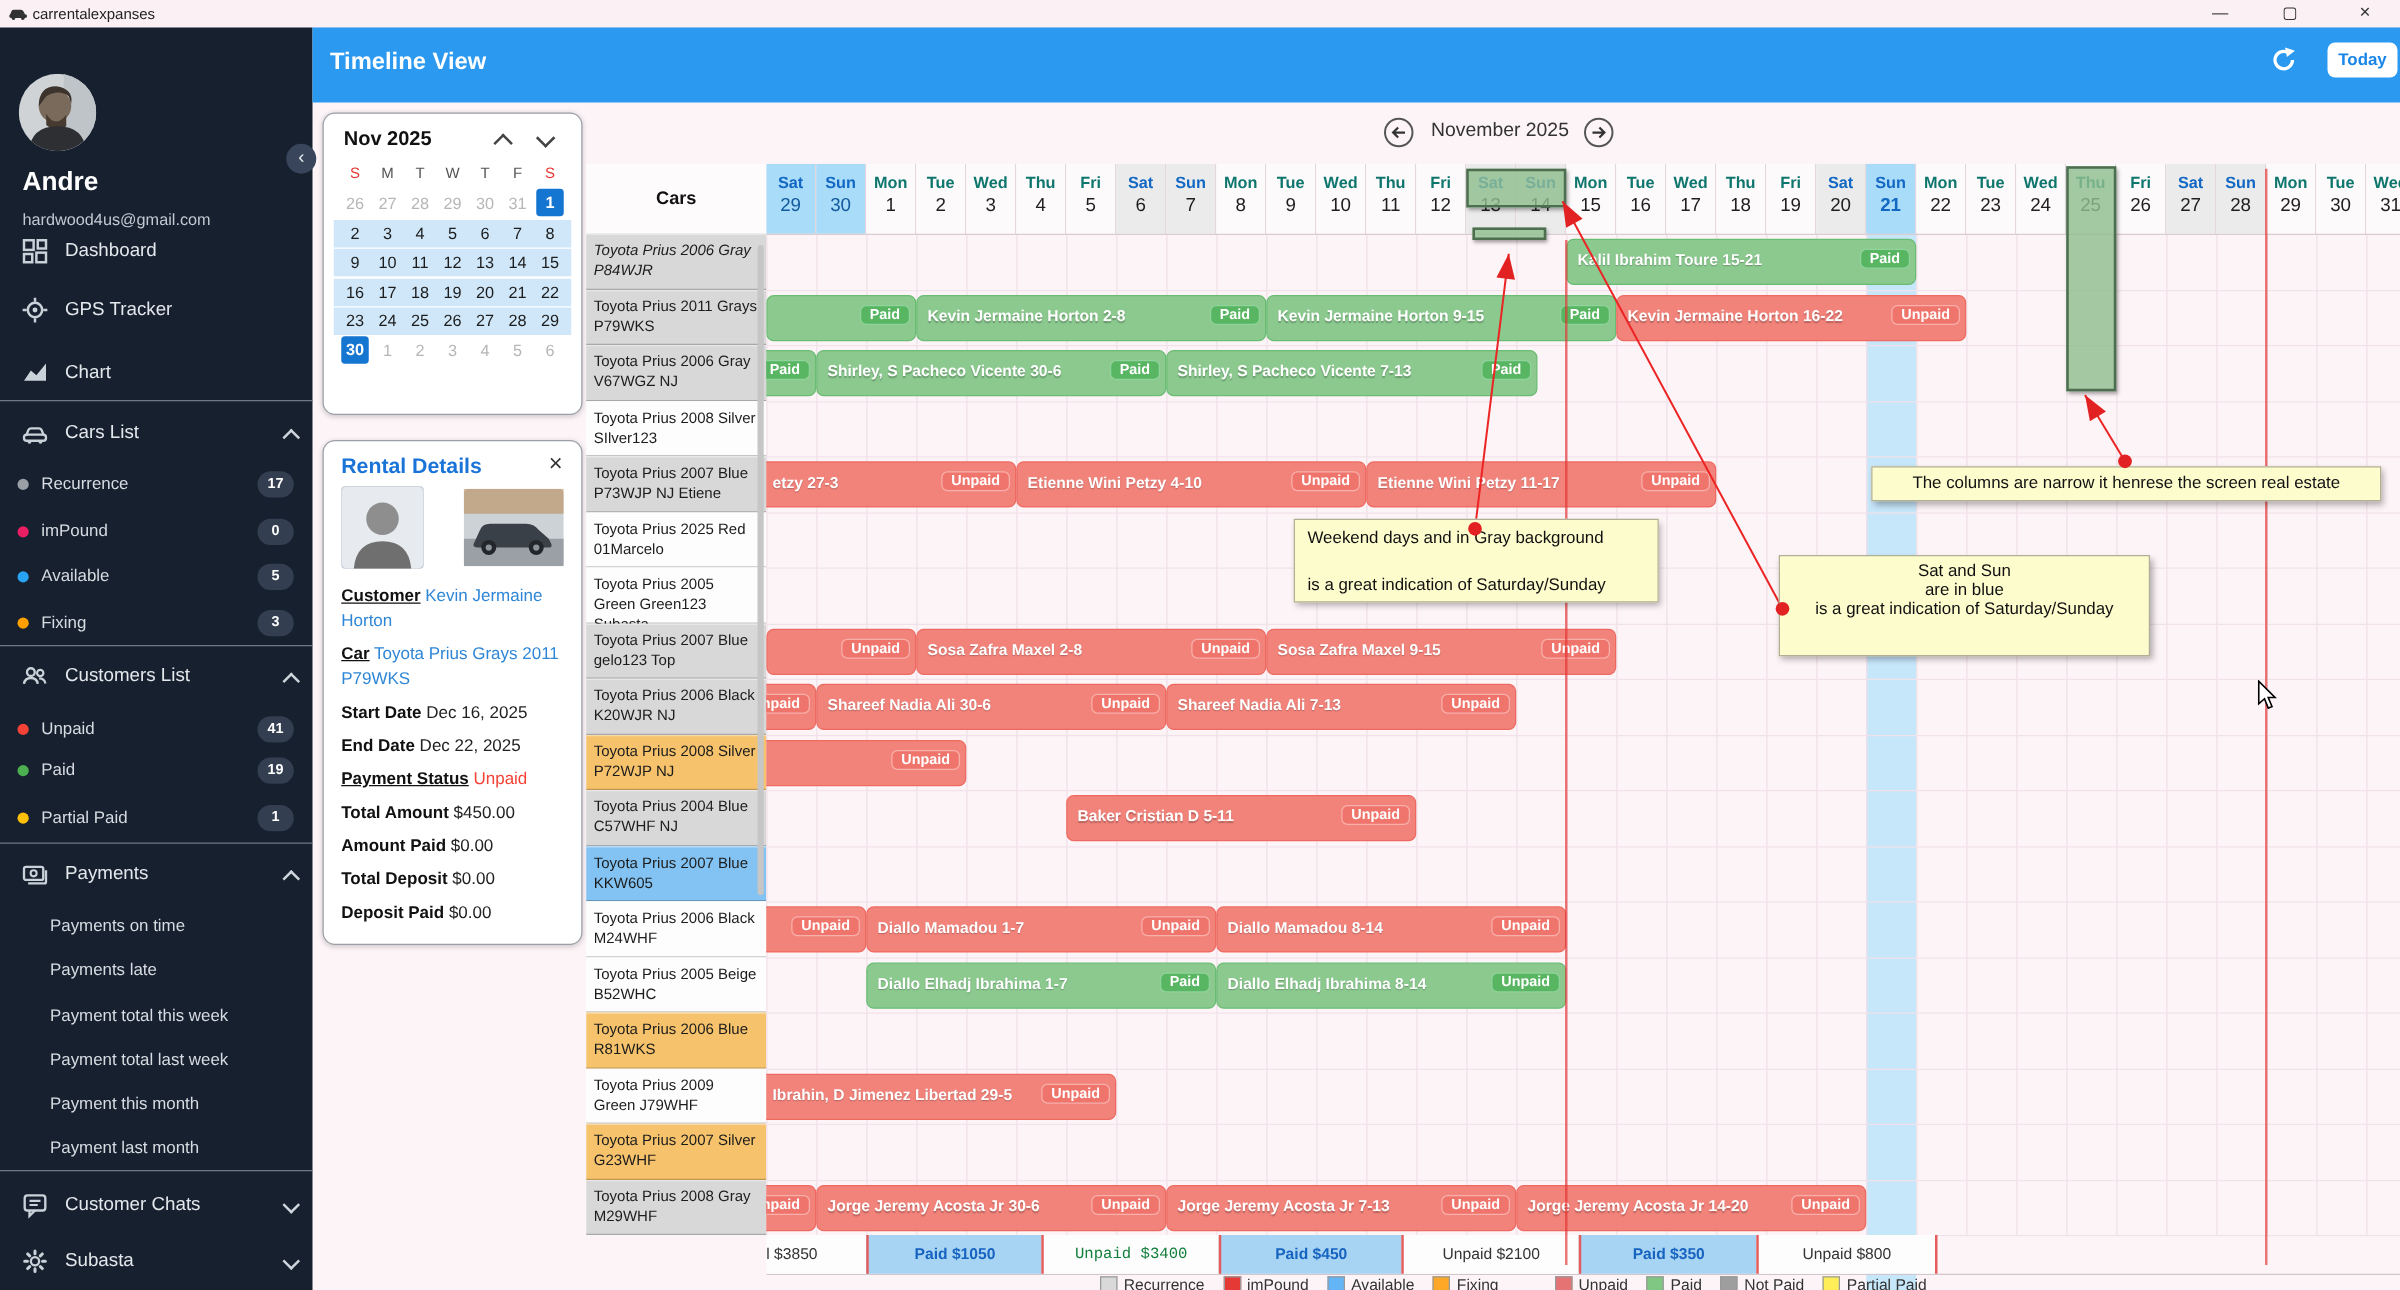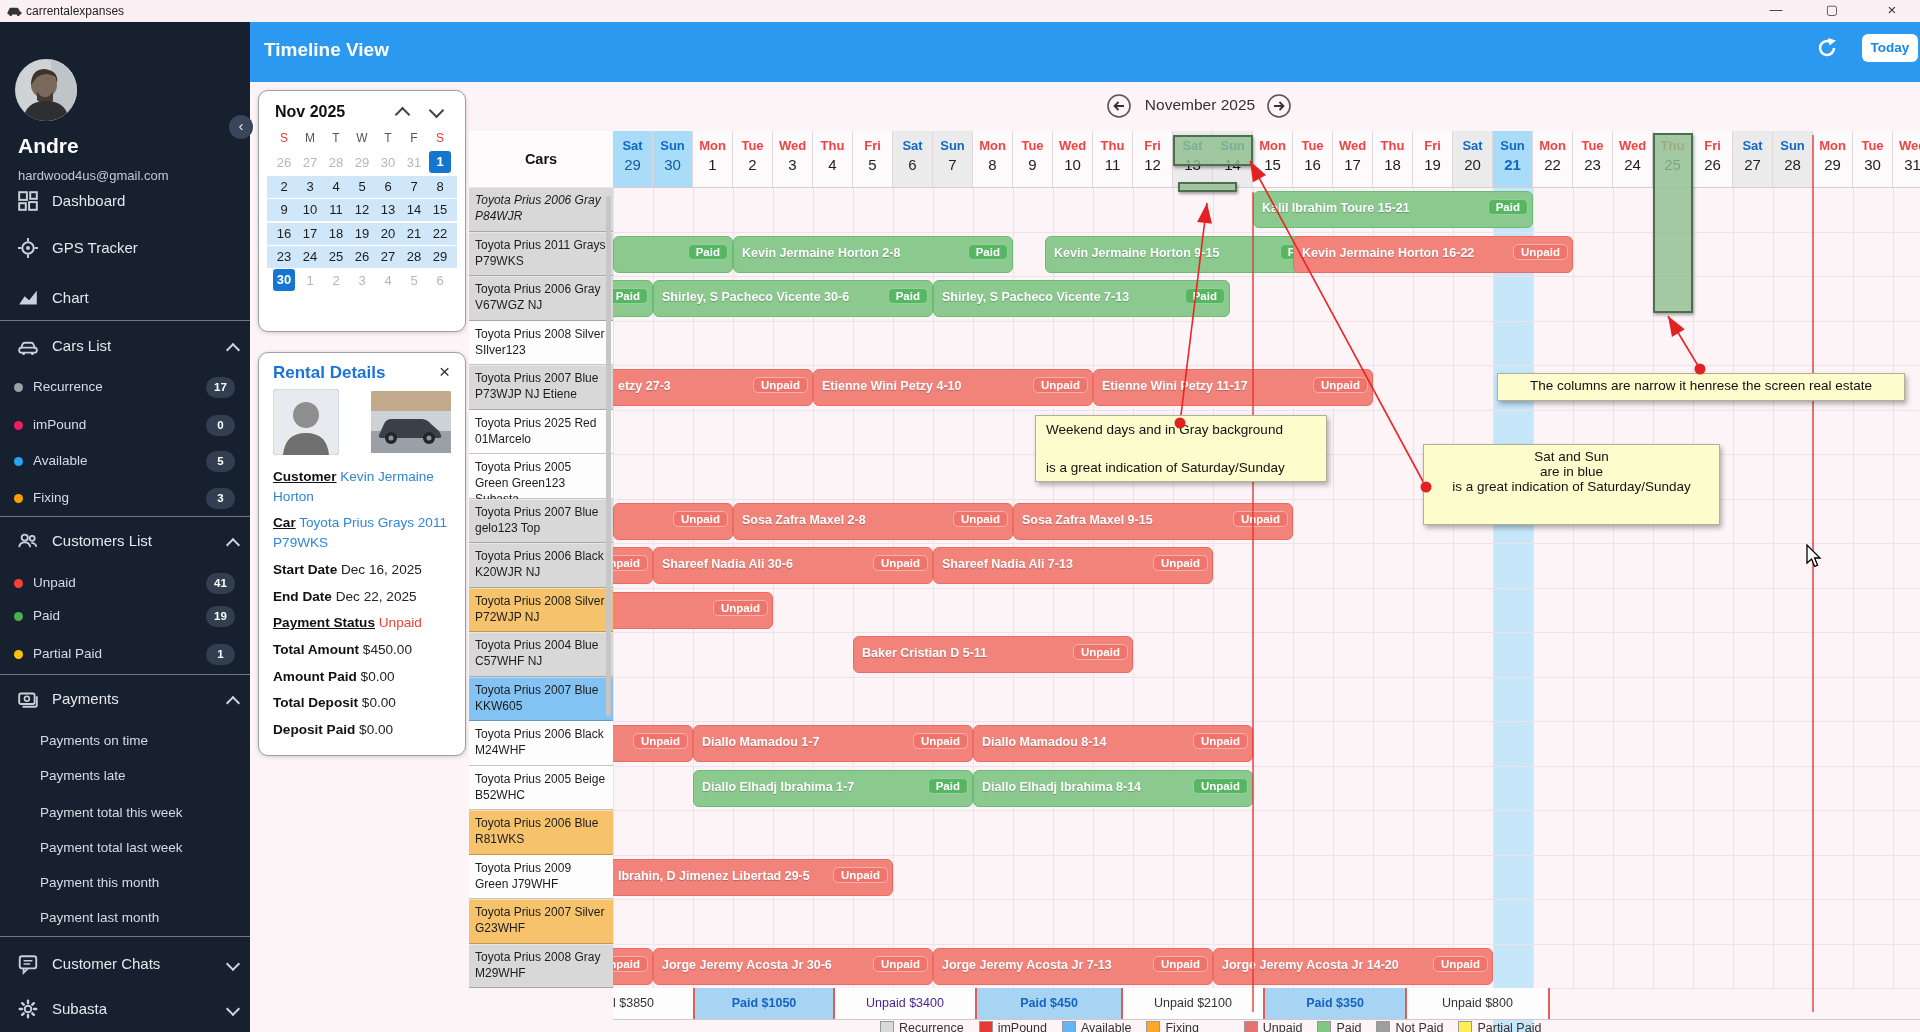--- a/index.html
+++ b/index.html
@@ -46,21 +46,21 @@
   #rd-title{position:absolute;left:14px;top:10px;font-size:17px;font-weight:bold;color:#1a74d8;}
   #rd-close{position:absolute;left:180px;top:8px;font-size:19px;color:#333;}
   .rd-field{font-size:13.6px;color:#222;line-height:1.45;margin-bottom:7px;}
   .rd-field b{color:#111;}
   .rd-field b.u{text-decoration:underline;}
   .rd-link{color:#2f86d6;} .rd-red{color:#f44336;}
   #rd-fields{position:absolute;left:14px;top:114px;width:180px;}
   
   #grid{left:613px;top:131px;width:1307px;height:901px;overflow:hidden;}
   .dh{position:absolute;top:0;height:56px;width:40px;border-right:1px solid #e3d6dc;box-sizing:border-box;text-align:center;}
-  .dh .dn{margin-top:7px;font-size:13px;font-weight:bold;color:#ef4444;}
+  .dh .dn{margin-top:7px;font-size:13px;font-weight:bold;color:#0f766e;}
   .dh .dd{margin-top:3px;font-size:15px;color:#1f1f1f;}
   .dh.we .dn{color:#1368c4;}
   .vline{position:absolute;width:1px;background:#efdfe8;}
   .hline{position:absolute;height:1px;background:#f1e2ea;}
   .carcell{position:absolute;left:469px;width:144px;box-sizing:border-box;padding:4px 6px;font-size:12px;
     line-height:1.35;color:#1c1c1c;border-bottom:1px solid rgba(0,0,0,.22);border-top:1px solid rgba(255,255,255,.4);}
   #cars-hd{left:469px;top:131px;width:144px;height:56px;background:#fdfbfc;border-bottom:1px solid #cfc4ca;
     text-align:center;line-height:56px;font-size:14.5px;font-weight:bold;color:#111;}
   .bar{position:absolute;height:37px;border-radius:6px;box-sizing:border-box;overflow:hidden;}
   .bar .blbl{position:absolute;left:8px;top:9px;color:#fff;font-weight:bold;font-size:12.5px;white-space:nowrap;
@@ -577,21 +577,21 @@
         <div class="blbl">Kalil Ibrahim Toure 15-21</div>
         <div class="bbadge" style="background: rgb(88, 181, 98); border: 1.5px solid rgb(143, 212, 154);">Paid</div>
       </div>
       <div class="bar" style="left: 0px; top: 104.5px; width: 120px; background: rgb(139, 201, 143); border: 1.5px solid rgb(105, 189, 114);">
         <div class="bbadge" style="background: rgb(88, 181, 98); border: 1.5px solid rgb(143, 212, 154);">Paid</div>
       </div>
       <div class="bar" style="left: 120px; top: 104.5px; width: 280px; background: rgb(139, 201, 143); border: 1.5px solid rgb(105, 189, 114);">
         <div class="blbl">Kevin Jermaine Horton 2-8</div>
         <div class="bbadge" style="background: rgb(88, 181, 98); border: 1.5px solid rgb(143, 212, 154);">Paid</div>
       </div>
-      <div class="bar" style="left: 400px; top: 104.5px; width: 280px; background: rgb(139, 201, 143); border: 1.5px solid rgb(105, 189, 114); margin-left: 32px;">
+      <div class="bar" style="left: 400px; top: 104.5px; width: 280px; background: rgb(139, 201, 143); border: 1.5px solid rgb(105, 189, 114);">
         <div class="blbl">Kevin Jermaine Horton 9-15</div>
         <div class="bbadge" style="background: rgb(88, 181, 98); border: 1.5px solid rgb(143, 212, 154);">Paid</div>
       </div>
       <div class="bar" style="left: 680px; top: 104.5px; width: 280px; background: rgb(242, 131, 123); border: 1.5px solid rgb(238, 106, 96);">
         <div class="blbl">Kevin Jermaine Horton 16-22</div>
         <div class="bbadge" style="background: rgb(239, 117, 108); border: 1.5px solid rgb(248, 176, 171);">Unpaid</div>
       </div>
       <div class="bar" style="left: -40px; top: 149px; width: 80px; background: rgb(139, 201, 143); border: 1.5px solid rgb(105, 189, 114);">
         <div class="bbadge" style="background: rgb(88, 181, 98); border: 1.5px solid rgb(143, 212, 154);">Paid</div>
       </div>
@@ -677,21 +677,21 @@
       <div class="bar" style="left: 320px; top: 816.5px; width: 280px; background: rgb(242, 131, 123); border: 1.5px solid rgb(238, 106, 96);">
         <div class="blbl">Jorge Jeremy Acosta Jr 7-13</div>
         <div class="bbadge" style="background: rgb(239, 117, 108); border: 1.5px solid rgb(248, 176, 171);">Unpaid</div>
       </div>
       <div class="bar" style="left: 600px; top: 816.5px; width: 280px; background: rgb(242, 131, 123); border: 1.5px solid rgb(238, 106, 96);">
         <div class="blbl">Jorge Jeremy Acosta Jr 14-20</div>
         <div class="bbadge" style="background: rgb(239, 117, 108); border: 1.5px solid rgb(248, 176, 171);">Unpaid</div>
       </div>
       <div class="sumcell" style="left: 0px; top: 857px; width: 80px; background: rgb(253, 253, 253); color: rgb(51, 51, 51); font-weight: normal; border-left: none; text-align: left;">l $3850</div>
       <div class="sumcell" style="left: 80px; top: 857px; width: 140px; background: rgb(168, 212, 244); color: rgb(22, 99, 192); font-weight: bold;">Paid $1050</div>
-      <div class="sumcell" style="left: 220px; top: 857px; width: 142px; background: rgb(253, 253, 253); color: #4c1d95; font-weight: normal;">Unpaid $3400</div>
+      <div class="sumcell" style="left: 220px; top: 857px; width: 142px; background: rgb(253, 253, 253); color: #15803d; font-weight: normal; font-family: Liberation Mono, monospace;">Unpaid $3400</div>
       <div class="sumcell" style="left: 362px; top: 857px; width: 146px; background: rgb(168, 212, 244); color: rgb(22, 99, 192); font-weight: bold;">Paid $450</div>
       <div class="sumcell" style="left: 508px; top: 857px; width: 142px; background: rgb(253, 253, 253); color: rgb(51, 51, 51); font-weight: normal;">Unpaid $2100</div>
       <div class="sumcell" style="left: 650px; top: 857px; width: 142px; background: rgb(168, 212, 244); color: rgb(22, 99, 192); font-weight: bold;">Paid $350</div>
       <div class="sumcell" style="left: 792px; top: 857px; width: 143px; background: rgb(253, 253, 253); color: rgb(51, 51, 51); font-weight: normal;">Unpaid $800</div>
       <div class="abs" style="left: 935px; top: 857px; width: 2px; height: 31px; background: rgb(227, 93, 93);"></div>
       <div class="abs" style="left: 267px; top: 890px; width: 900px; white-space: nowrap;"><div class="legend-item">
           <div class="legend-sq" style="background: rgb(217, 217, 217);"></div>
           <span>Recurrence</span>
         </div><div class="legend-item">
           <div class="legend-sq" style="background: rgb(229, 57, 53);"></div>

